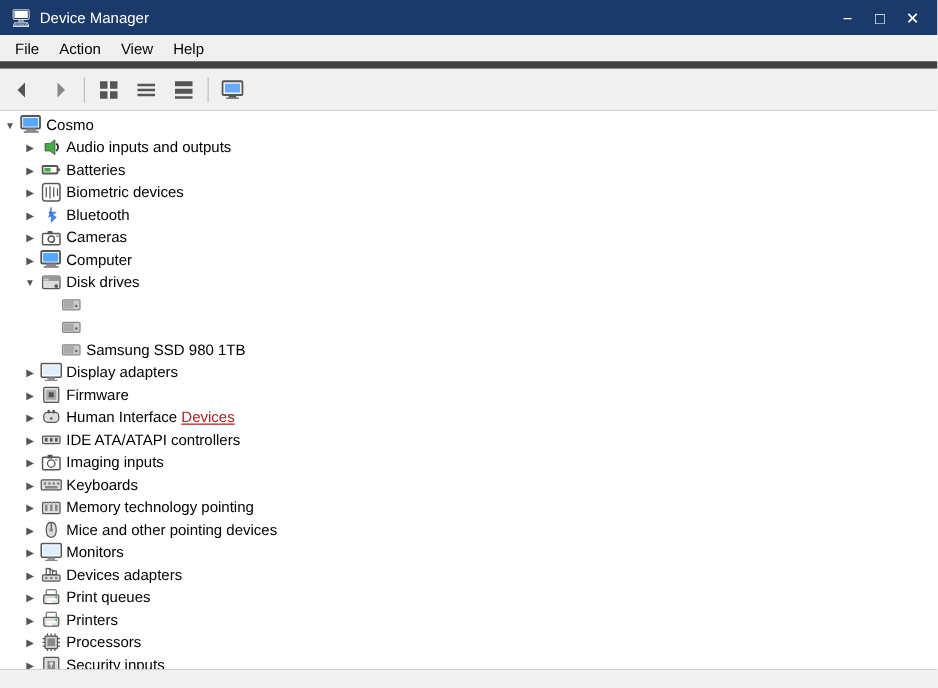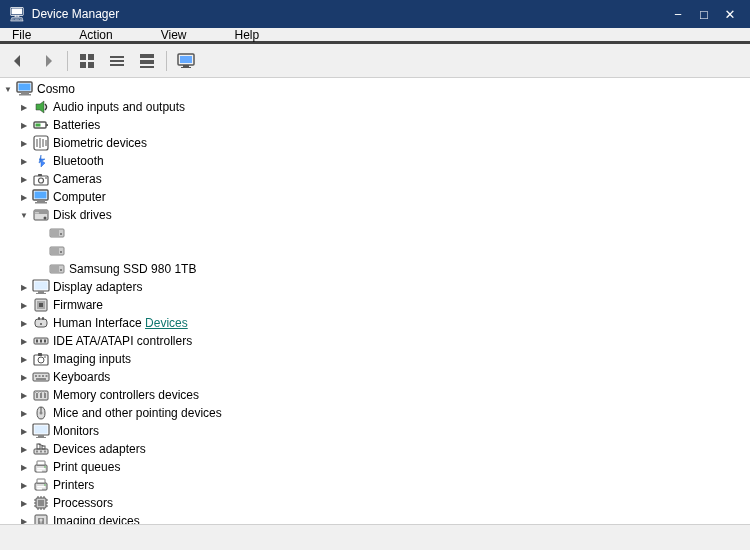--- a/index.html
+++ b/index.html
@@ -25,26 +25,25 @@
       color: white;
       font-size: 13px;
       cursor: pointer;
       display: flex; align-items: center; justify-content: center;
       border-radius: 2px;
     }
 
     
     .menu-bar {
       background: #f0f0f0;
-      height: 16px;
+      height: 27px;
       display: flex;
       align-items: center;
       padding: 0 4px;
-      border-bottom: 3px solid #404040;
-      gap: 32px;
+      border-bottom: 6px solid #404040;
     }
     .menu-item {
       padding: 2px 8px;
       cursor: pointer;
       font-size: 12px;
       color: #000;
     }
 
     
     .toolbar {
@@ -376,21 +375,21 @@
       <div class="tree-indent"></div>
       <div class="tree-expand">▶</div>
       <div class="tree-icon">
         <svg width="16" height="16" viewBox="0 0 16 16">
           <rect x="2" y="4" width="12" height="8" rx="3" fill="#ddd" stroke="#555" stroke-width="1"></rect>
           <rect x="5" y="2" width="2" height="3" rx="1" fill="#555"></rect>
           <rect x="9" y="2" width="2" height="3" rx="1" fill="#555"></rect>
           <circle cx="8" cy="9" r="1" fill="#555"></circle>
         </svg>
       </div>
-      <span class="tree-label">Human Interface <span style="text-decoration:underline;color:#0f766e">Devices</span></span>
+      <span class="tree-label">Human Interface <span style="text-decoration:underline;color:#b91c1c">Devices</span></span>
     </div>
 
     <div class="tree-item">
       <div class="tree-indent"></div>
       <div class="tree-expand">▶</div>
       <div class="tree-icon">
         <svg width="16" height="16" viewBox="0 0 16 16">
           <rect x="1" y="5" width="14" height="6" rx="1" fill="#ddd" stroke="#555" stroke-width="1"></rect>
           <rect x="3" y="6.5" width="2" height="3" fill="#555"></rect>
           <rect x="7" y="6.5" width="2" height="3" fill="#555"></rect>
@@ -438,21 +437,21 @@
           <rect x="1" y="4" width="14" height="9" rx="1" fill="#ddd" stroke="#555" stroke-width="1"></rect>
           <rect x="3" y="6" width="2" height="5" fill="#888"></rect>
           <rect x="7" y="6" width="2" height="5" fill="#888"></rect>
           <rect x="11" y="6" width="2" height="5" fill="#888"></rect>
           <rect x="2" y="4" width="1" height="2" fill="#aaa"></rect>
           <rect x="5" y="4" width="1" height="2" fill="#aaa"></rect>
           <rect x="8" y="4" width="1" height="2" fill="#aaa"></rect>
           <rect x="11" y="4" width="1" height="2" fill="#aaa"></rect>
         </svg>
       </div>
-      <span class="tree-label">Memory controllers devices</span>
+      <span class="tree-label">Memory technology pointing</span>
     </div>
 
     <div class="tree-item">
       <div class="tree-indent"></div>
       <div class="tree-expand">▶</div>
       <div class="tree-icon">
         <svg width="16" height="16" viewBox="0 0 16 16">
           <path d="M8,2 Q12,2 12,8 Q12,14 8,14 Q4,14 4,8 Q4,2 8,2 Z" fill="#ddd" stroke="#555" stroke-width="1"></path>
           <line x1="8" y1="2" x2="8" y2="7" stroke="#555" stroke-width="1"></line>
           <circle cx="8" cy="8" r="1.5" fill="#888"></circle>
@@ -550,21 +549,21 @@
       <div class="tree-indent"></div>
       <div class="tree-expand">▶</div>
       <div class="tree-icon">
         <svg width="16" height="16" viewBox="0 0 16 16">
           <rect x="2" y="2" width="12" height="14" rx="1" fill="#ddd" stroke="#555" stroke-width="1"></rect>
           <rect x="5" y="5" width="6" height="7" rx="0.5" fill="#888"></rect>
           <circle cx="8" cy="7" r="1.5" fill="#ddd"></circle>
           <rect x="7.5" y="7.5" width="1" height="3" fill="#ddd"></rect>
         </svg>
       </div>
-      <span class="tree-label">Imaging devices</span>
+      <span class="tree-label">Security inputs</span>
     </div>
 
   </div>
 </div>
 
 <div class="status-bar">
   <span></span>
 </div>
 
 </body></html>

